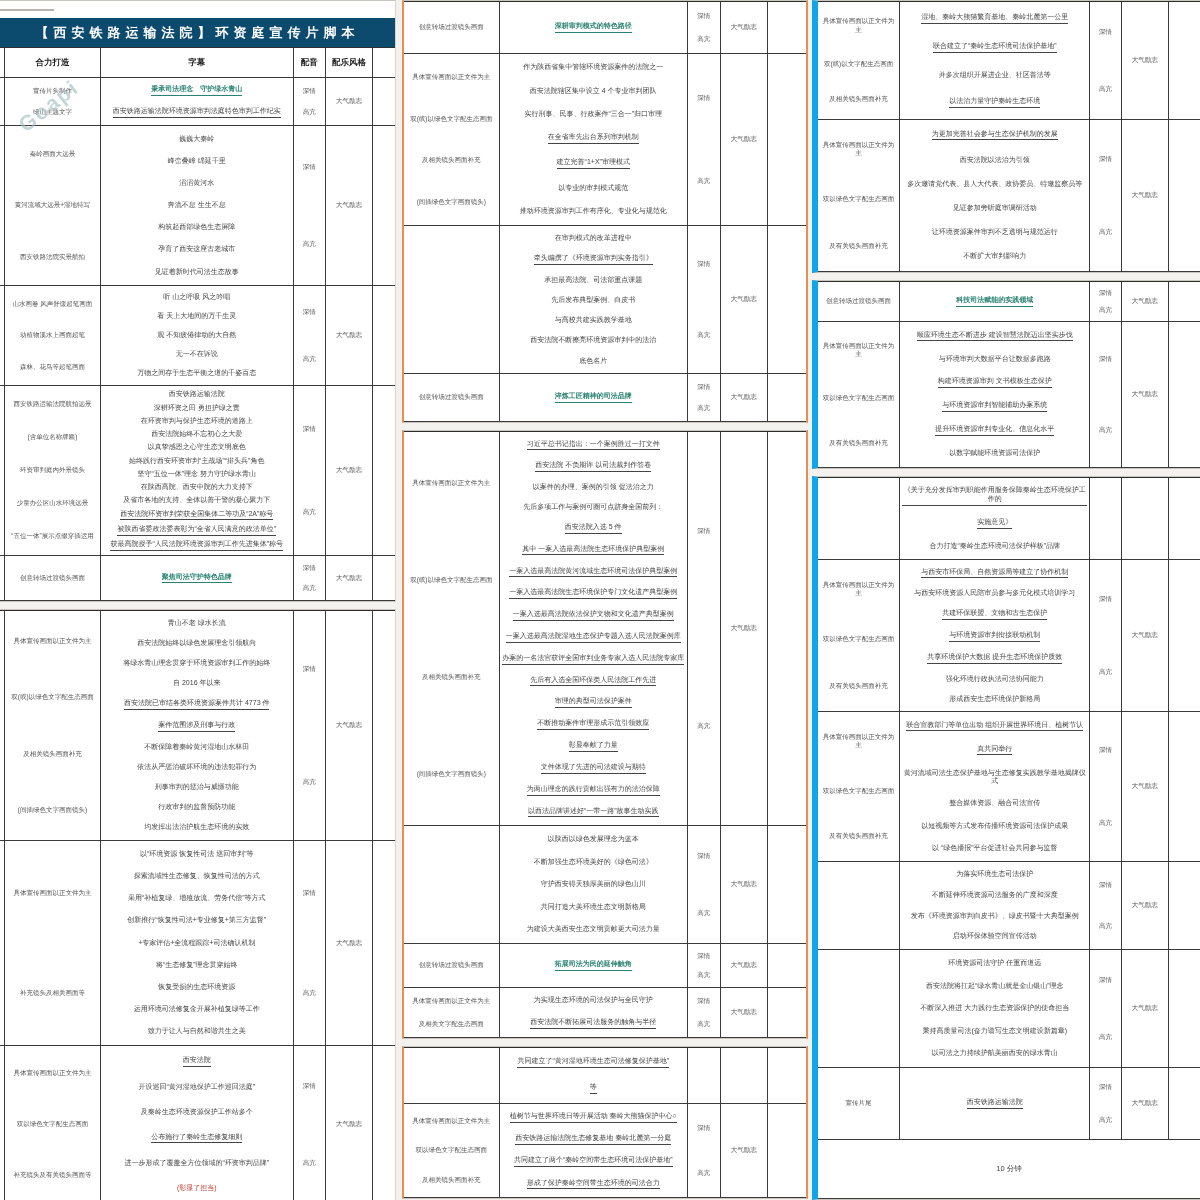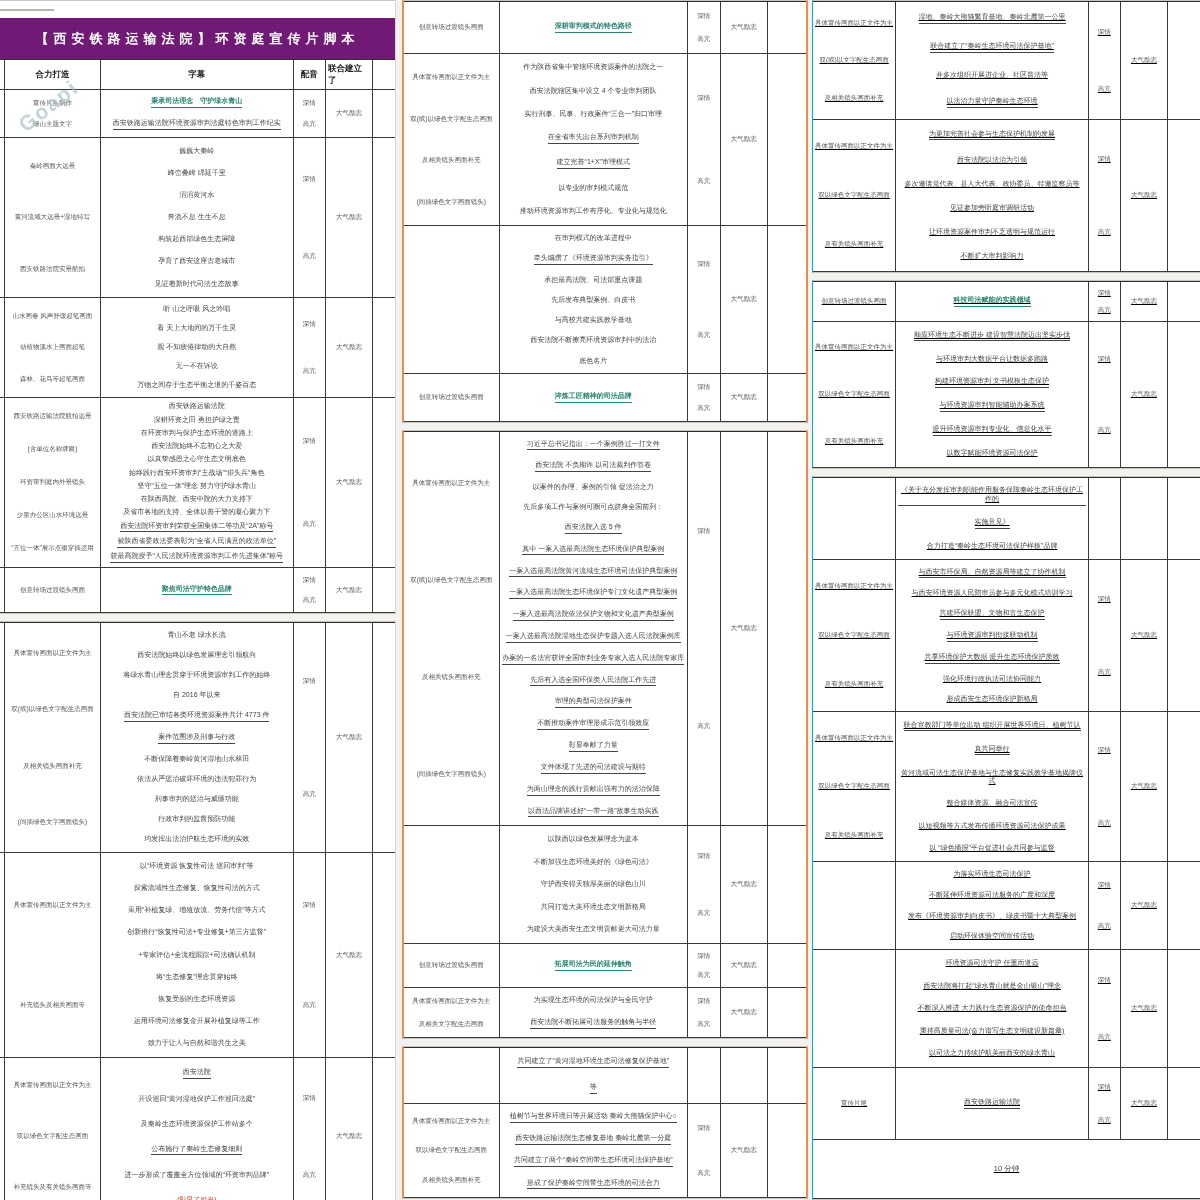--- a/index.html
+++ b/index.html
@@ -6,24 +6,24 @@
     font-family:"Liberation Sans","DejaVu Sans",sans-serif;}
   .canvas{position:relative;width:1200px;height:1200px;background:#f4f2ee;}
   .doc-col{position:absolute;top:0;}
   .col-left{left:0;width:396px;}
   .col-mid{left:402px;width:406px;}
   .col-right{left:812px;width:388px;}
   .page{background:#fff;box-sizing:border-box;overflow:hidden;position:relative;margin-bottom:7px;
     border-top:1px solid #c9c6c0;border-bottom:1px solid #c9c6c0;}
   .col-left .page{border-right:1px solid #d8d5cf;}
   .col-mid .page{border-left:2px solid #e78f53;border-right:2px solid #e78f53;}
-  .col-right .page{border-left:1px solid #0ea5e9;text-decoration:underline;}
+  .col-right .page{border-left:6px solid #0ea5e9;}
   .pretitle{height:17px;background:#fff;position:relative;}
   .pretitle .edge{position:absolute;left:0;top:8px;width:54px;height:2px;background:#b7b4ae;}
-  .titlebar{height:41px;background:#701a75;color:#fff;display:flex;align-items:center;justify-content:center;
+  .titlebar{height:29px;background:#0c4a6e;color:#fff;display:flex;align-items:center;justify-content:center;
     font-size:13px;font-weight:bold;letter-spacing:5px;white-space:nowrap;}
   .t-table{width:100%;box-sizing:border-box;border-top:1.5px solid #2e2e2e;}
   .t-row{display:flex;border-bottom:1px solid #3a3a3a;box-sizing:border-box;}
   .t-cell{box-sizing:border-box;border-right:1px solid #3a3a3a;display:flex;flex-direction:column;
     justify-content:space-around;align-items:center;padding:2px 2px;overflow:hidden;}
   .t-cell:last-child{border-right:none;}
   .t-cell .ln{display:block;text-align:center;line-height:1.25;}
   .scene-c{font-size:6.5px;color:#555;}
   .sub-c{font-size:7px;color:#444;}
   .voice-c{font-size:6.5px;color:#555;}
@@ -46,21 +46,21 @@
         <div class="pretitle">
           <div class="edge"></div>
         </div>
         <div class="titlebar">【西安铁路运输法院】环资庭宣传片脚本</div>
         <div class="t-table">
           <div class="t-row hdr" style="height: 30px;">
             <div class="t-cell" style="width: 1.2%;"></div>
             <div class="t-cell" style="width: 24.3%;">合力打造</div>
             <div class="t-cell" style="width: 48.8%;">字幕</div>
             <div class="t-cell" style="width: 8.2%;">配音</div>
-            <div class="t-cell" style="width: 12%;">联合建立了</div>
+            <div class="t-cell" style="width: 12%;">配乐风格</div>
             <div class="t-cell" style="width: 5.5%;"></div>
           </div>
           <div class="t-row" style="height: 48px;">
             <div class="t-cell scene-c" style="width: 1.2%;"></div>
             <div class="t-cell scene-c" style="width: 24.3%;">
               <span class="ln">宣传片头制作</span>
               <span class="ln">绿山主题文字</span>
             </div>
             <div class="t-cell sub-c" style="width: 48.8%;">
               <span class="ln u c-t">秉承司法理念　守护绿水青山</span>

